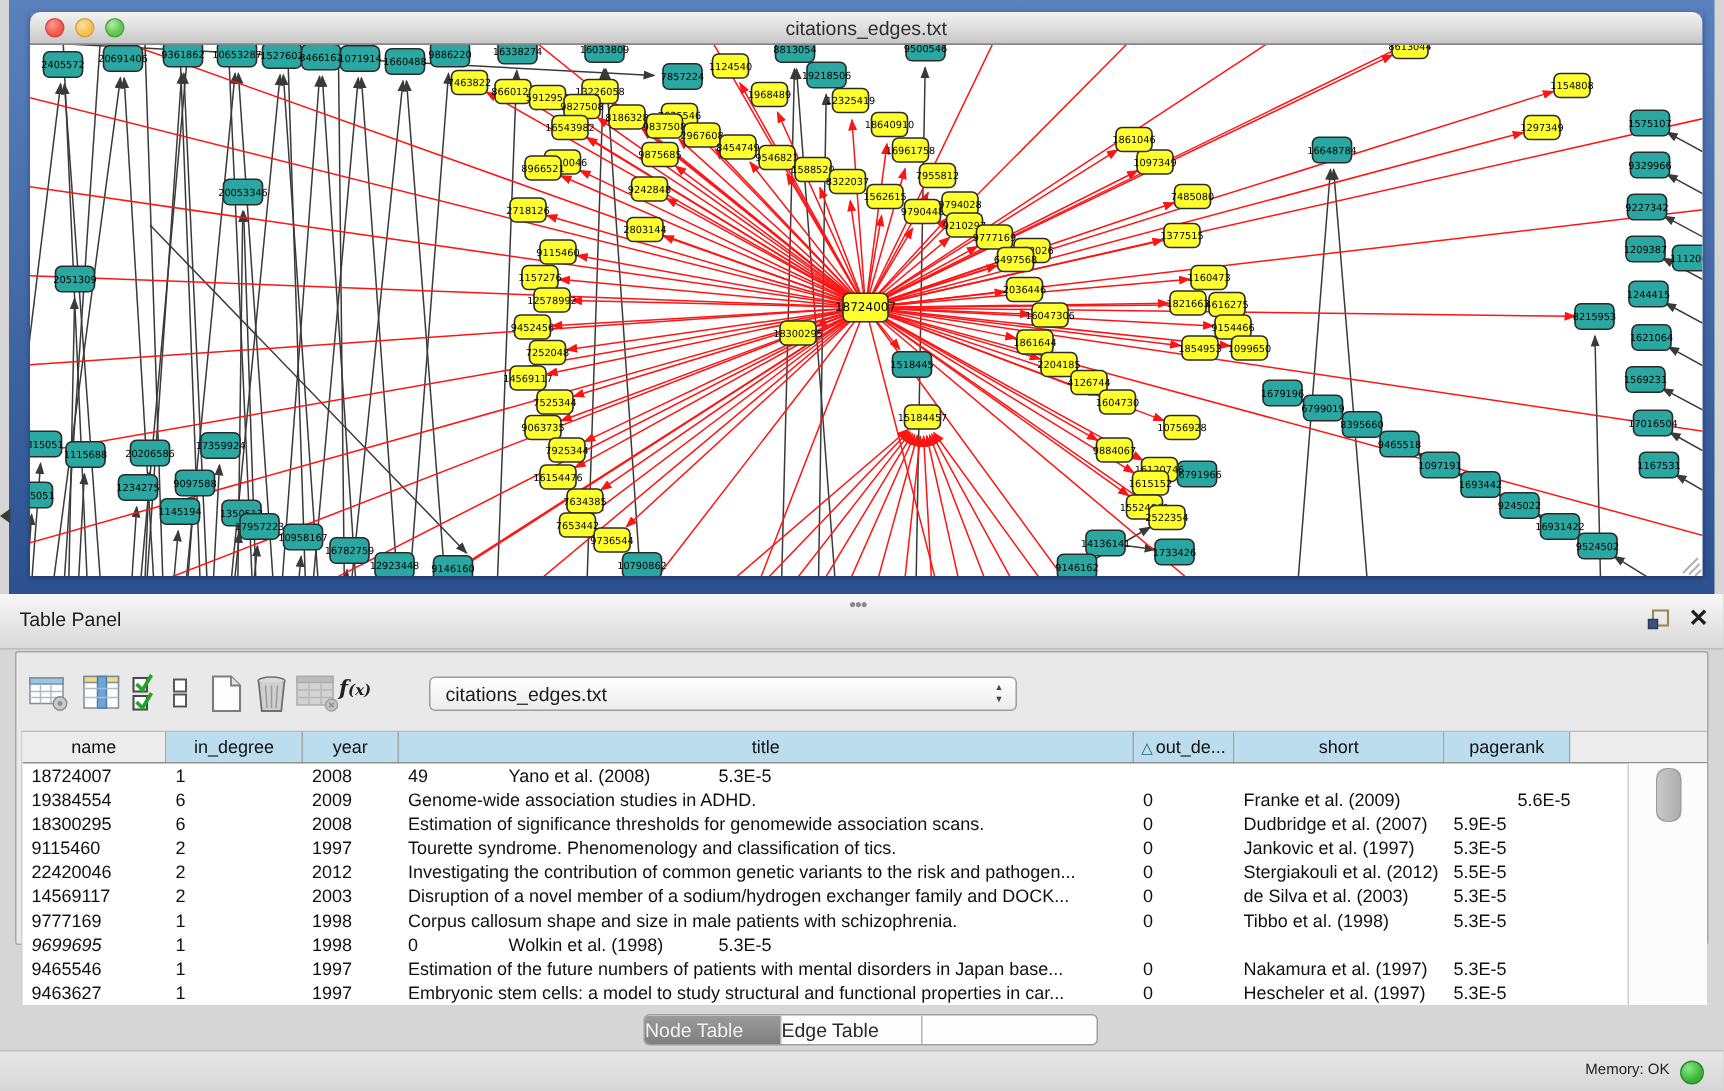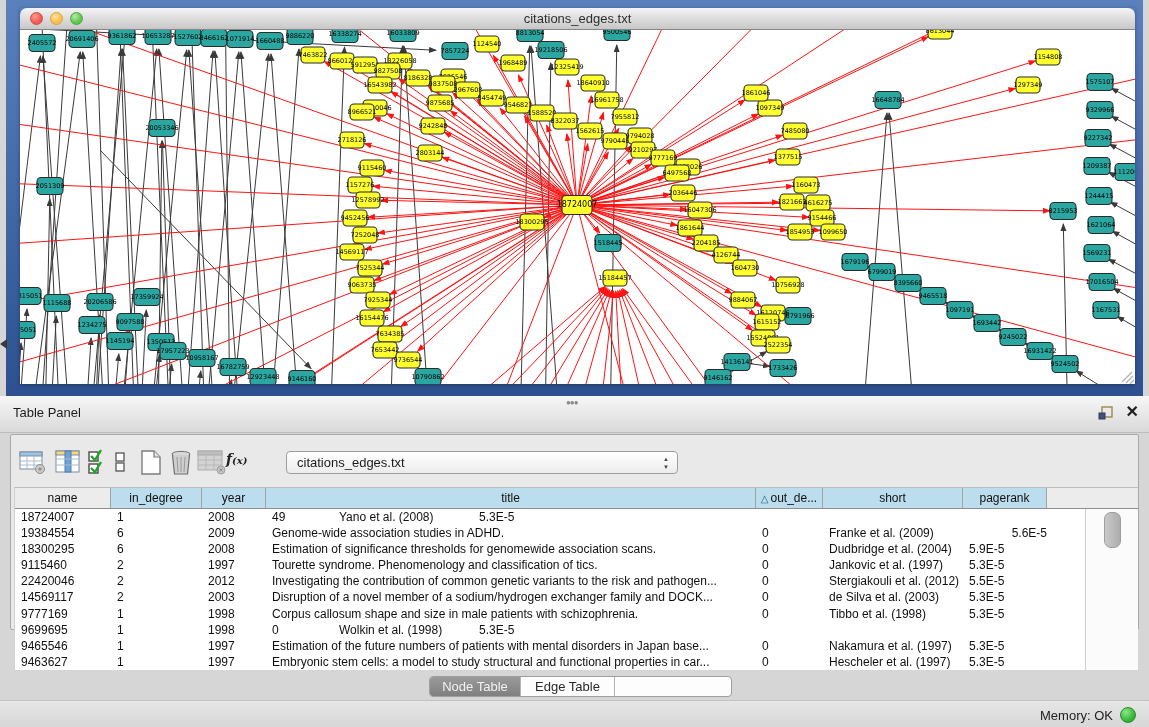--- a/index.html
+++ b/index.html
@@ -53,27 +53,27 @@
   .tbl-rows{position:relative;font-size:12px;color:#101010}
   .tr{display:flex;height:16.1px;line-height:16px;white-space:nowrap}
   .td{box-sizing:border-box;padding-left:6px;overflow:hidden;white-space:nowrap}
   .vscroll{position:absolute;right:0;top:21px;width:52px;height:161px;background:#fbfbfb;
            border-left:1px solid #cfcfcf}
   .vthumb{position:absolute;left:18px;top:3px;width:15px;height:34px;border-radius:7px;
           background:linear-gradient(90deg,#c9c9c9,#adadad);border:1px solid #9e9e9e}
 
   .tabs{position:absolute;left:418px;top:241px;height:19px;display:flex;border:1px solid #9f9f9f;
         border-radius:4px;overflow:hidden;background:#fdfdfd;font-size:13px}
-  .tab{line-height:19px;text-align:center;color:#2a2a2a;border-right:1px solid #b5b5b5}
+  .tab{line-height:19px;color:#2a2a2a;border-right:1px solid #b5b5b5}
   .tab:last-child{border-right:none}
   .tab.active{background:linear-gradient(#9b9b9b,#7f7f7f);color:#f2f2f2}
 
   .footer{position:absolute;left:0;top:700px;width:1149px;height:27px;box-sizing:border-box;
           background:linear-gradient(#e6e6e6,#d7d7d7);border-top:1px solid #c2c2c2}
-  .mem{position:absolute;right:36px;top:7px;font-size:13px;color:#222}
+  .mem{position:absolute;right:36px;top:7px;font-size:10px;color:#222}
   .memdot{position:absolute;right:13px;top:6px;width:14px;height:14px;border-radius:50%;
           background:radial-gradient(circle at 35% 30%,#8ae88a,#35b335 65%);border:1px solid #2c8c2c}
 
   
   .icon svg{display:block}
 </style>
 </head>
 <body>
 
 <div class="net-panel">
@@ -676,21 +676,21 @@
           <div class="td" style="width: 67px;">0</div>
           <div class="td" style="width: 140px;">Franke et al. (2009)</div>
           <div class="td" style="width: 84px; text-align: right;">5.6E-5</div>
         </div>
         <div class="tr">
           <div class="td" style="width: 96px;">18300295</div>
           <div class="td" style="width: 91px;">6</div>
           <div class="td" style="width: 64px;">2008</div>
           <div class="td" style="width: 490px;">Estimation of significance thresholds for genomewide association scans.</div>
           <div class="td" style="width: 67px;">0</div>
-          <div class="td" style="width: 140px;">Dudbridge et al. (2004)</div>
+          <div class="td" style="width: 140px;">Dudbridge et al. (2007)</div>
           <div class="td" style="width: 84px;">5.9E-5</div>
         </div>
         <div class="tr">
           <div class="td" style="width: 96px;">9115460</div>
           <div class="td" style="width: 91px;">2</div>
           <div class="td" style="width: 64px;">1997</div>
           <div class="td" style="width: 490px;">Tourette syndrome. Phenomenology and classification of tics.</div>
           <div class="td" style="width: 67px;">0</div>
           <div class="td" style="width: 140px;">Jankovic et al. (1997)</div>
           <div class="td" style="width: 84px;">5.3E-5</div>
@@ -716,21 +716,21 @@
         <div class="tr">
           <div class="td" style="width: 96px;">9777169</div>
           <div class="td" style="width: 91px;">1</div>
           <div class="td" style="width: 64px;">1998</div>
           <div class="td" style="width: 490px;">Corpus callosum shape and size in male patients with schizophrenia.</div>
           <div class="td" style="width: 67px;">0</div>
           <div class="td" style="width: 140px;">Tibbo et al. (1998)</div>
           <div class="td" style="width: 84px;">5.3E-5</div>
         </div>
         <div class="tr">
-          <div class="td" style="width: 96px;">9699695</div>
+          <div class="td" style="width: 96px; font-style: italic;">9699695</div>
           <div class="td" style="width: 91px;">1</div>
           <div class="td" style="width: 64px;">1998</div>
           <div class="td" style="width: 67px;">0</div>
           <div class="td" style="width: 140px;">Wolkin et al. (1998)</div>
           <div class="td" style="width: 84px;">5.3E-5</div>
         </div>
         <div class="tr">
           <div class="td" style="width: 96px;">9465546</div>
           <div class="td" style="width: 91px;">1</div>
           <div class="td" style="width: 64px;">1997</div>

